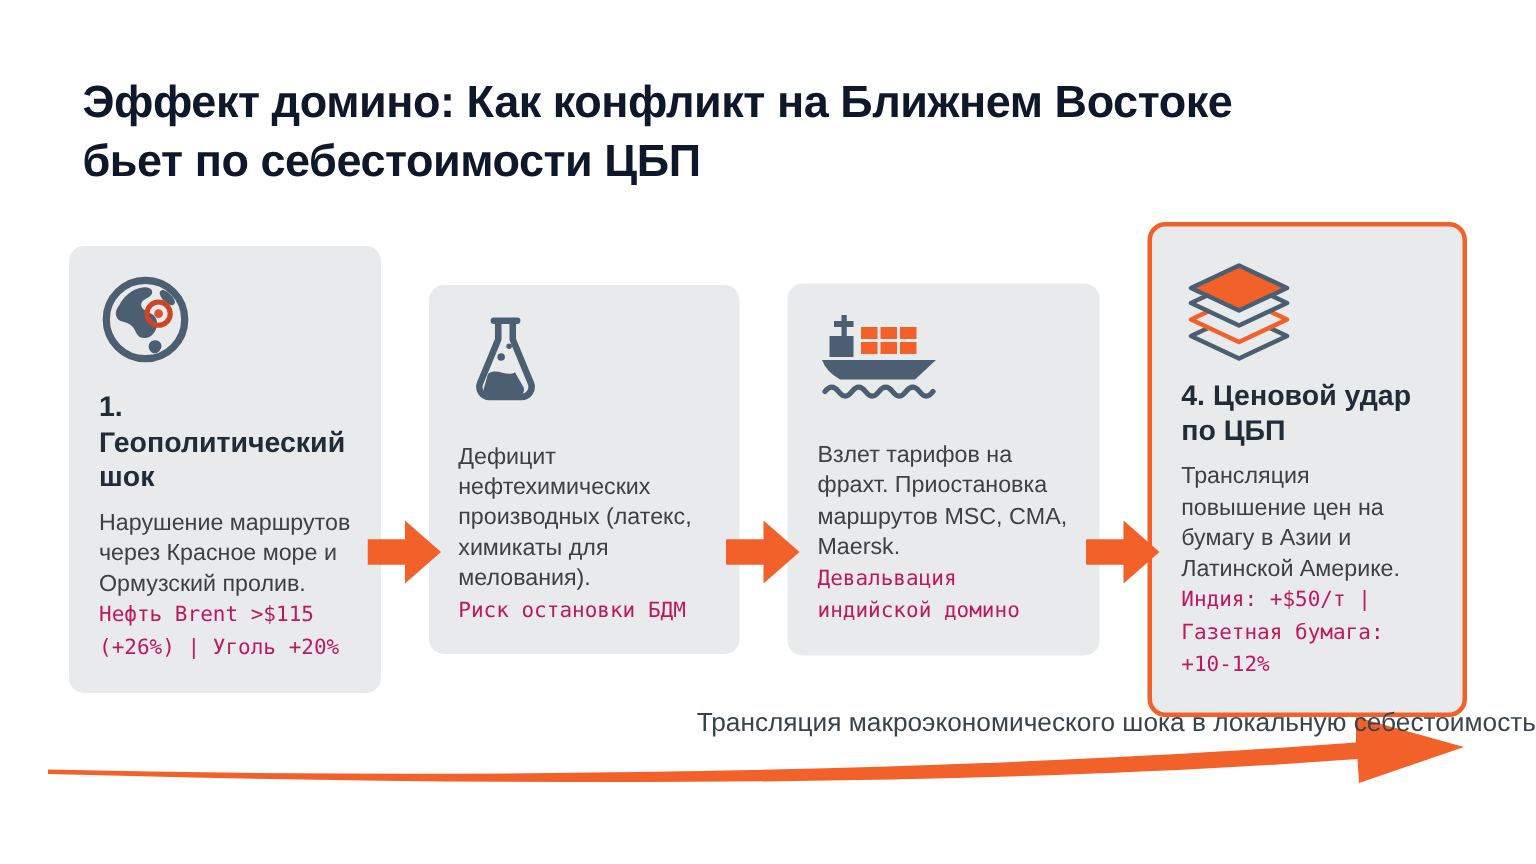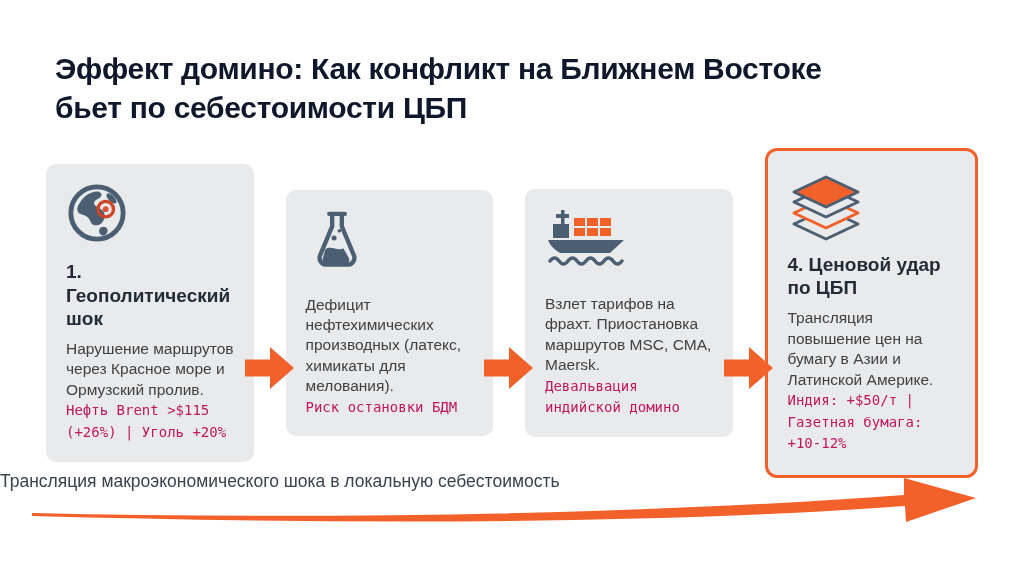--- a/index.html
+++ b/index.html
@@ -80,21 +80,21 @@
     flex: 0 0 50px;
     width: 50px; height: 44px;
     margin: 109px -9px 0;
     z-index: 3;
   }
 
   .footer-label {
     position: absolute;
     top: 471px; left: 0;
     width: 100%;
-    text-align: left;
+    text-align: right;
     font-size: 17.5px;
     color: #39424D;
     z-index: 2;
   }
 
   .swoosh {
     position: absolute;
     left: 30px; top: 468px;
     width: 948px; height: 64px;
     z-index: 1;

